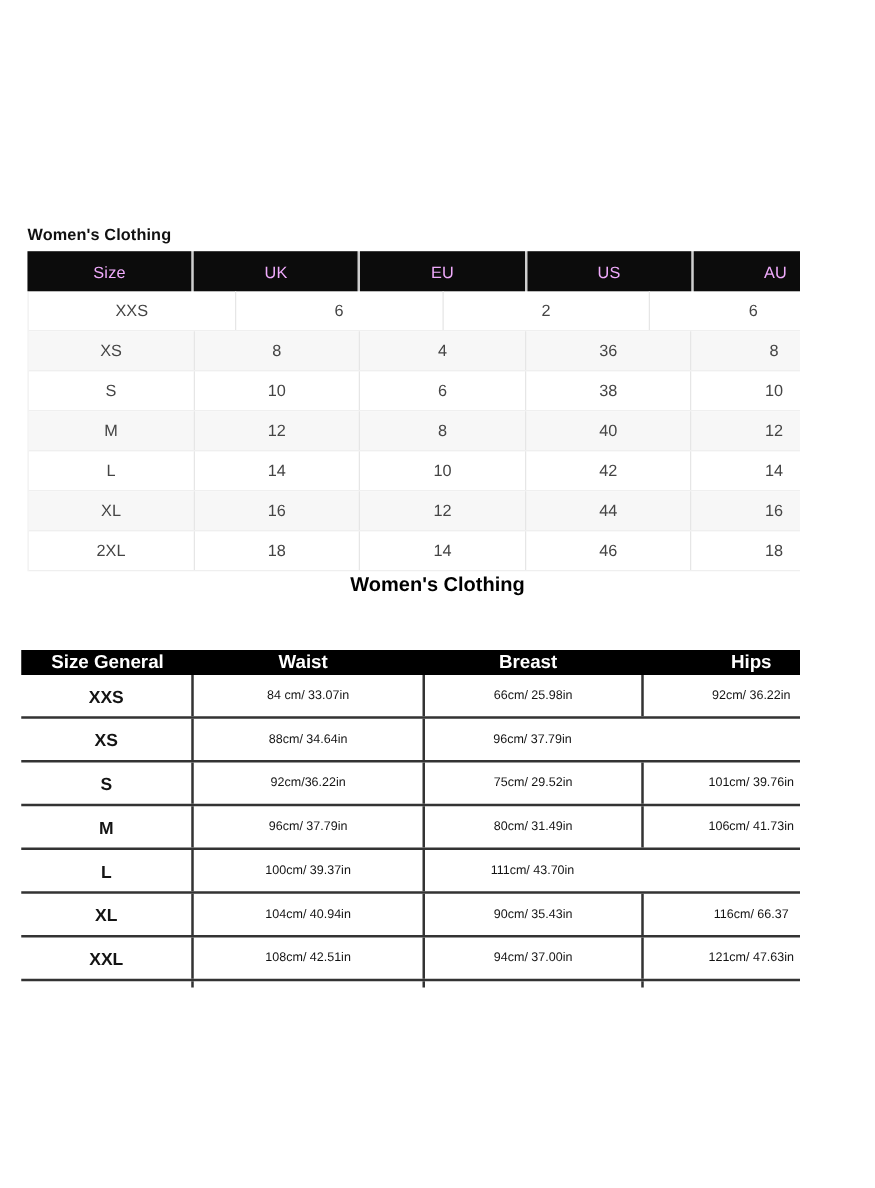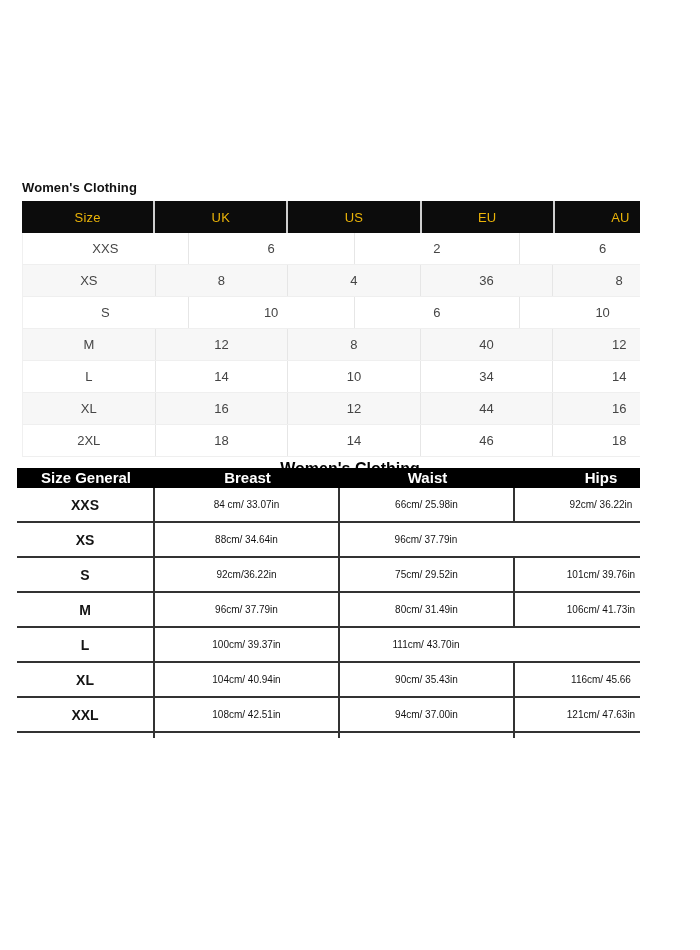--- a/index.html
+++ b/index.html
@@ -18,40 +18,40 @@
   
   .t1-title{
     position:absolute;left:22px;top:180px;
     font-size:13px;font-weight:600;color:#111;letter-spacing:.1px;
   }
   .t1{position:absolute;left:22px;top:201px;width:664px;}
   .t1-head{
     display:flex;height:32px;background:var(--t1-header-gap);column-gap:2px;
   }
   .t1-hcell{
-    flex:1;background:var(--t1-header-bg);color:#eab308;
+    flex:1;background:var(--t1-header-bg);color:#f0abfc;
     display:flex;align-items:center;justify-content:center;
     font-size:13px;font-weight:500;letter-spacing:.2px;
   }
   .t1-body{border-left:1px solid #f0f0f0;border-right:1px solid #f0f0f0;}
   .t1-row{display:flex;height:31px;border-bottom:1px solid #efefef;}
   .t1-row.alt{background:var(--t1-alt-row);}
   .t1-cell{
     flex:1;display:flex;align-items:center;justify-content:center;
     font-size:13px;color:#454545;box-sizing:border-box;
     border-right:1px solid #e6e6e6;
   }
   .t1-cell:last-child{border-right:none;}
 
   
   .t2-title{
     position:absolute;left:0;top:460px;width:700px;text-align:center;
     font-size:16px;font-weight:700;color:#000;
   }
-  .t2{position:absolute;left:17px;top:468px;width:670px;}
+  .t2{position:absolute;left:17px;top:520px;width:670px;}
   .t2-head{display:flex;height:20px;background:#000;}
   .t2-hcell{
     color:#fff;font-weight:700;font-size:15px;line-height:20px;text-align:center;
     box-sizing:border-box;
   }
   .t2-row{display:flex;height:35px;box-sizing:border-box;border-bottom:2px solid var(--t2-line);}
   .t2-row:last-child{border-bottom:none;}
   .t2-cell{
     display:flex;align-items:center;justify-content:center;
     font-size:10px;color:#141414;box-sizing:border-box;
@@ -68,56 +68,57 @@
 <body>
 
 <div class="canvas">
 
   <div class="t1-title">Women's Clothing</div>
 
   <div class="t1">
     <div class="t1-head">
       <div class="t1-hcell">Size</div>
       <div class="t1-hcell">UK</div>
+      <div class="t1-hcell">EU</div>
       <div class="t1-hcell">US</div>
-      <div class="t1-hcell">EU</div>
       <div class="t1-hcell">AU</div>
     </div>
     <div class="t1-body">
       <div class="t1-row">
         <div class="t1-cell">XXS</div>
         <div class="t1-cell">6</div>
         <div class="t1-cell">2</div>
         <div class="t1-cell">6</div>
       </div>
       <div class="t1-row alt">
         <div class="t1-cell">XS</div>
         <div class="t1-cell">8</div>
         <div class="t1-cell">4</div>
         <div class="t1-cell">36</div>
         <div class="t1-cell">8</div>
       </div>
       <div class="t1-row">
         <div class="t1-cell">S</div>
         <div class="t1-cell">10</div>
         <div class="t1-cell">6</div>
+        <div class="t1-cell">38</div>
         <div class="t1-cell">10</div>
       </div>
       <div class="t1-row alt">
         <div class="t1-cell">M</div>
         <div class="t1-cell">12</div>
         <div class="t1-cell">8</div>
         <div class="t1-cell">40</div>
         <div class="t1-cell">12</div>
       </div>
       <div class="t1-row">
         <div class="t1-cell">L</div>
         <div class="t1-cell">14</div>
         <div class="t1-cell">10</div>
-        <div class="t1-cell">34</div>
+        <div class="t1-cell">42</div>
         <div class="t1-cell">14</div>
       </div>
       <div class="t1-row alt">
         <div class="t1-cell">XL</div>
         <div class="t1-cell">16</div>
         <div class="t1-cell">12</div>
         <div class="t1-cell">44</div>
         <div class="t1-cell">16</div>
       </div>
       <div class="t1-row">
@@ -128,22 +129,22 @@
         <div class="t1-cell">18</div>
       </div>
     </div>
   </div>
 
   <div class="t2-title">Women's Clothing</div>
 
   <div class="t2">
     <div class="t2-head">
       <div class="t2-hcell c1">Size General</div>
+      <div class="t2-hcell c3">Waist</div>
       <div class="t2-hcell c2">Breast</div>
-      <div class="t2-hcell c3">Waist</div>
       <div class="t2-hcell c4">Hips</div>
     </div>
     <div class="t2-row">
       <div class="t2-cell sizecol c1">XXS</div>
       <div class="t2-cell c2">84 cm/ 33.07in</div>
       <div class="t2-cell c3">66cm/ 25.98in</div>
       <div class="t2-cell c4">92cm/ 36.22in</div>
     </div>
     <div class="t2-row">
       <div class="t2-cell sizecol c1">XS</div>
@@ -164,21 +165,21 @@
     </div>
     <div class="t2-row">
       <div class="t2-cell sizecol c1">L</div>
       <div class="t2-cell c2">100cm/ 39.37in</div>
       <div class="t2-cell c4">111cm/ 43.70in</div>
     </div>
     <div class="t2-row">
       <div class="t2-cell sizecol c1">XL</div>
       <div class="t2-cell c2">104cm/ 40.94in</div>
       <div class="t2-cell c3">90cm/ 35.43in</div>
-      <div class="t2-cell c4">116cm/ 45.66</div>
+      <div class="t2-cell c4">116cm/ 66.37</div>
     </div>
     <div class="t2-row">
       <div class="t2-cell sizecol c1">XXL</div>
       <div class="t2-cell c2">108cm/ 42.51in</div>
       <div class="t2-cell c3">94cm/ 37.00in</div>
       <div class="t2-cell c4">121cm/ 47.63in</div>
     </div>
     <div class="t2-tick" style="left:136px"></div>
     <div class="t2-tick" style="left:321px"></div>
     <div class="t2-tick" style="left:496px"></div>

